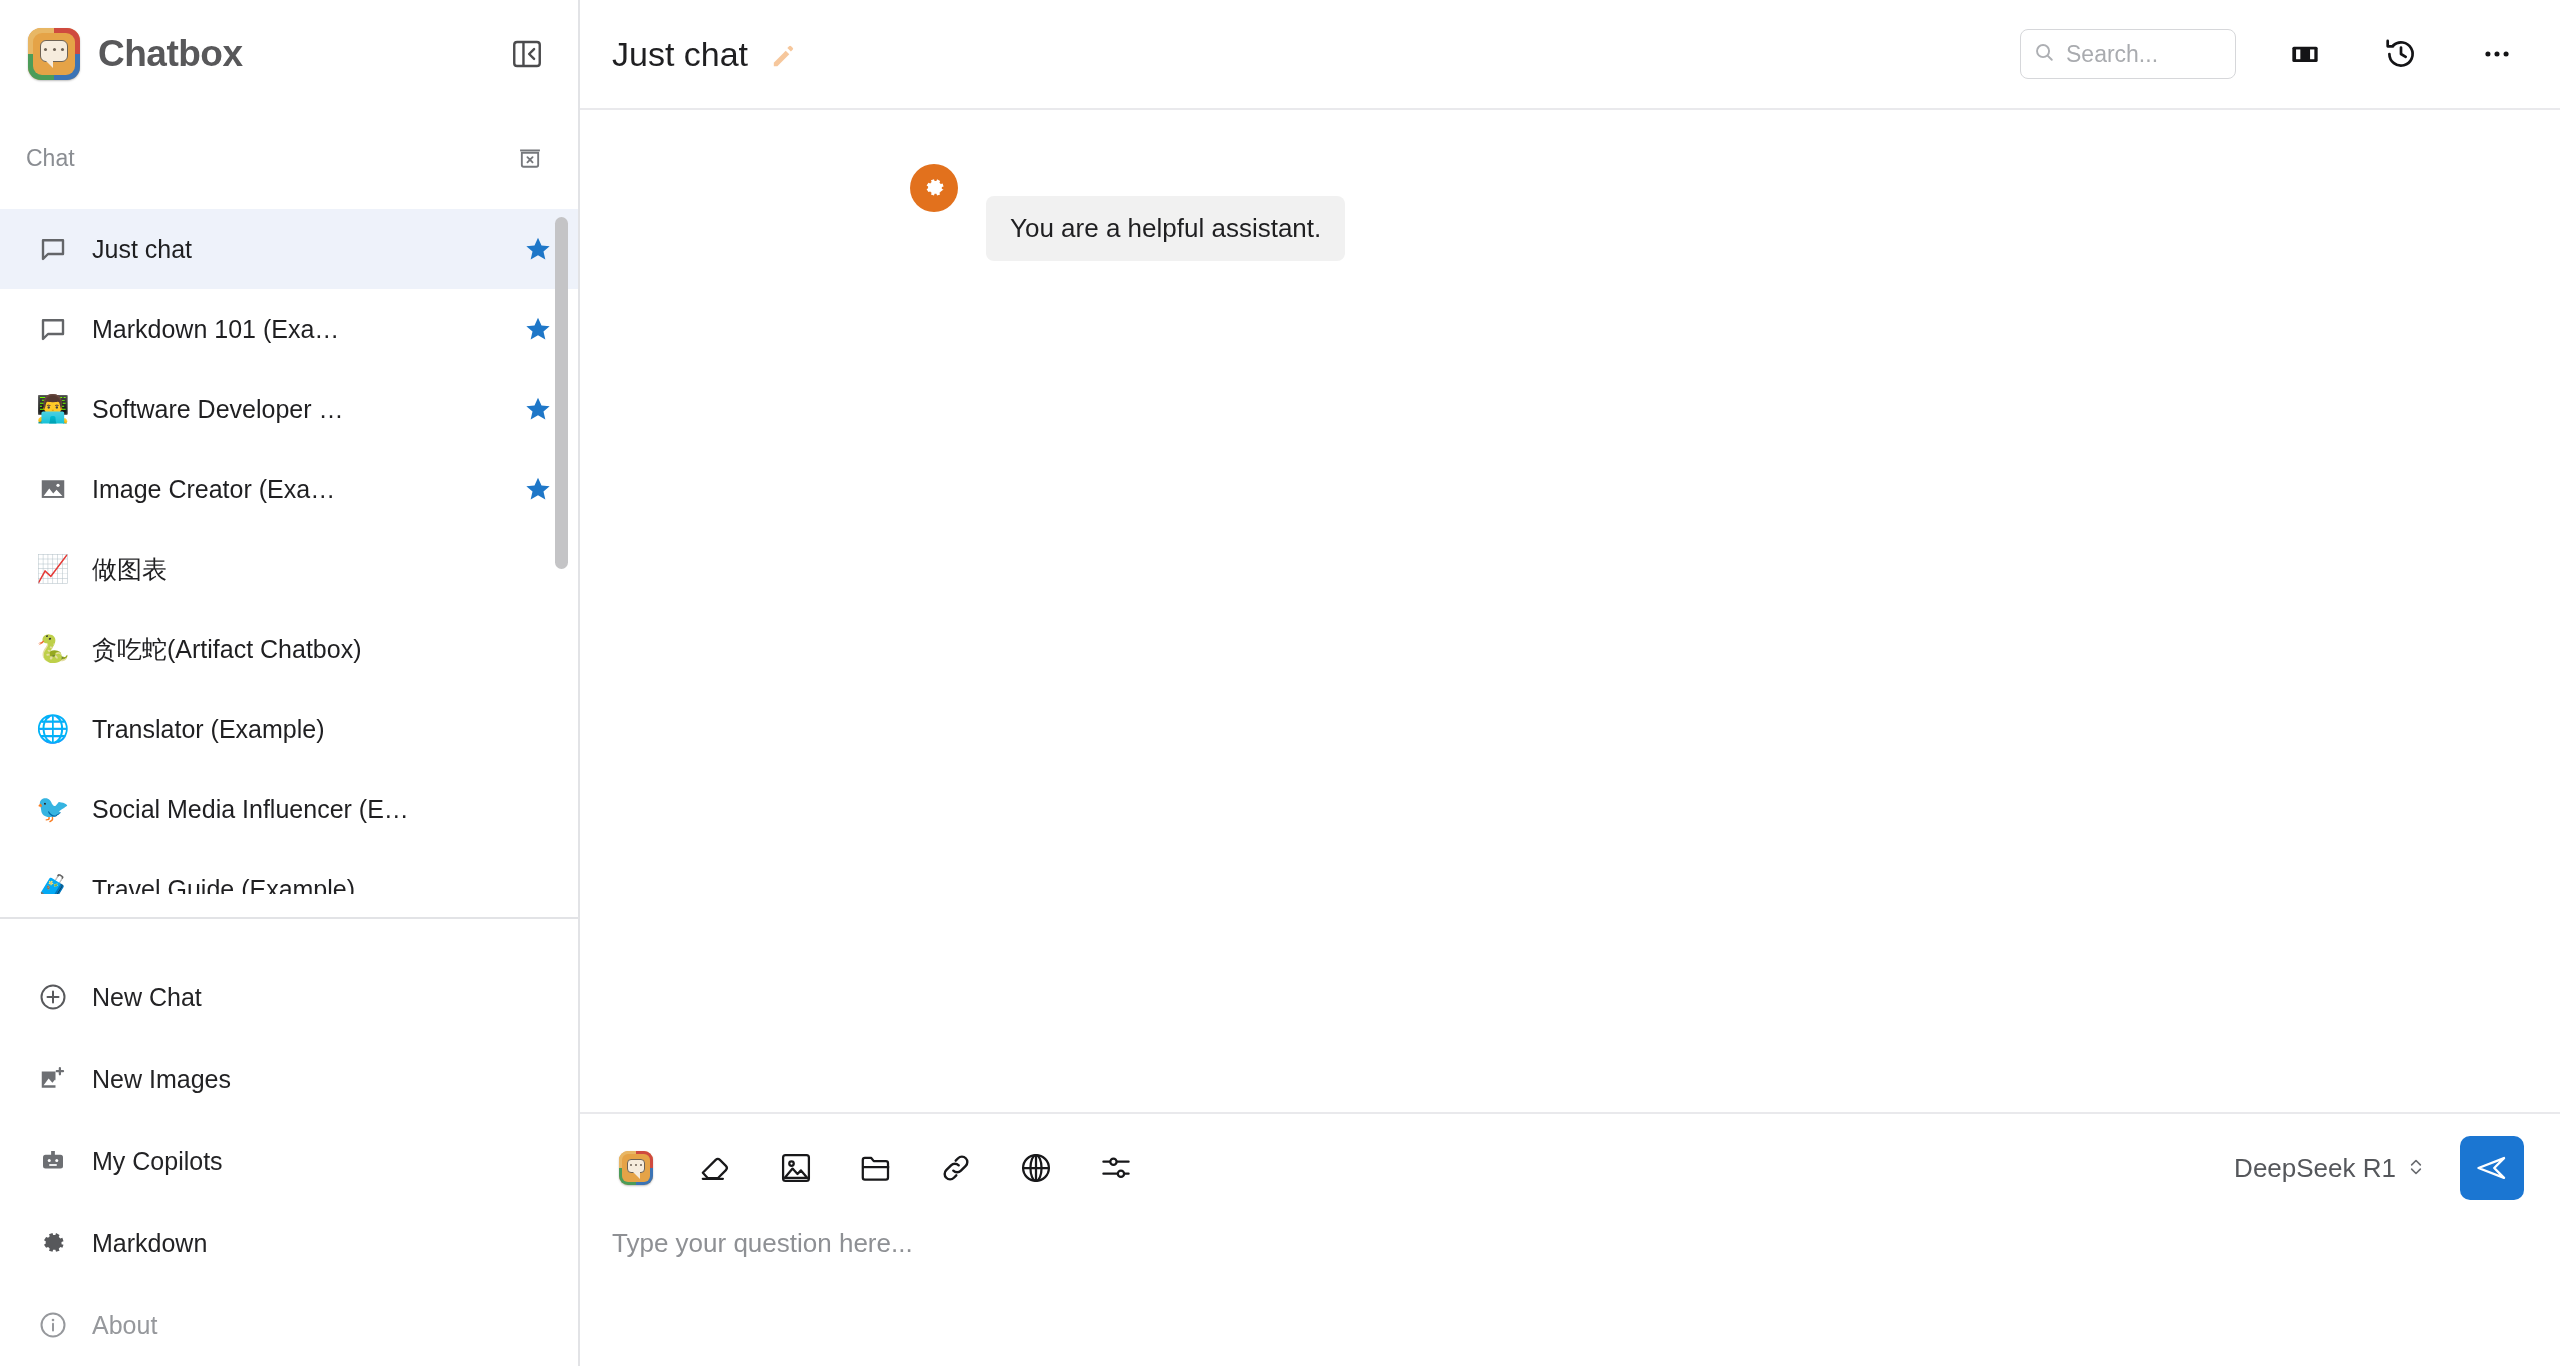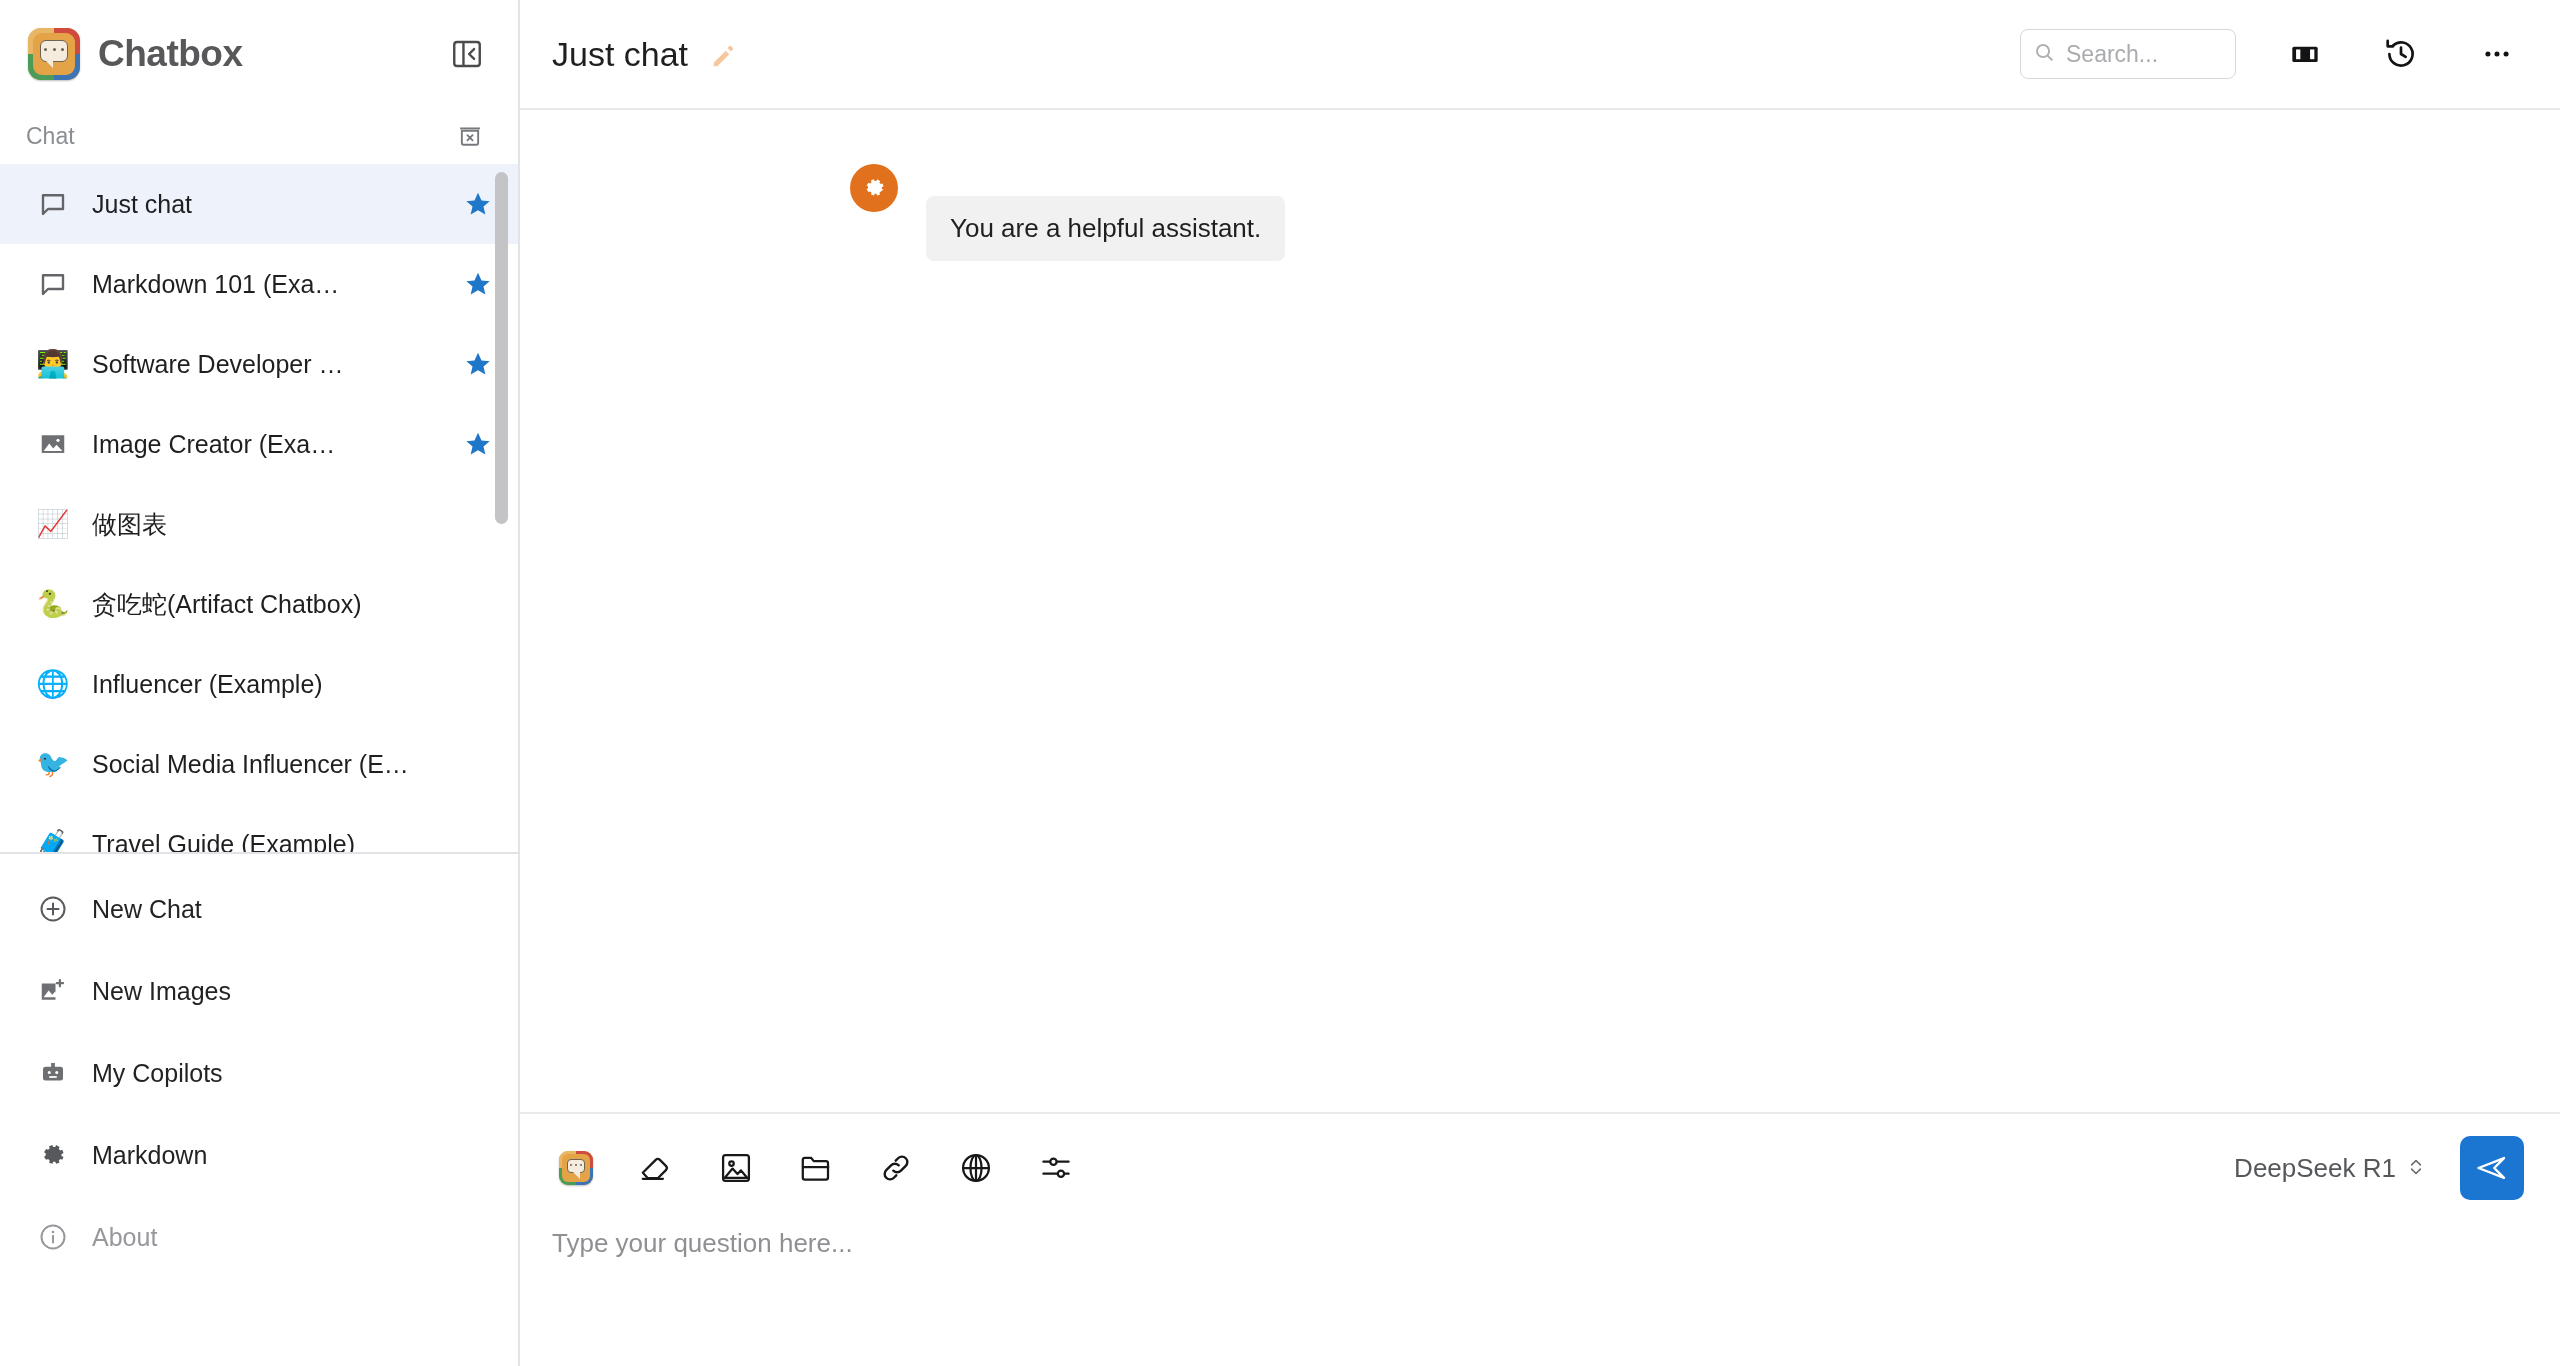--- a/index.html
+++ b/index.html
@@ -6,25 +6,26 @@
   html, body {
     width: 2560px; height: 1366px;
     background: #ffffff;
     font-family: "Liberation Sans", sans-serif;
     overflow: hidden;
   }
   .app { display: flex; width: 2560px; height: 1366px; }
 
   
   .sidebar {
-    width: 520px; height: 1366px;
+    width: 580px; height: 1366px;
     background: #ffffff;
     border-right: 2px solid #e2e3e6;
     display: flex; flex-direction: column;
     position: relative;
+    gap: 23px;
   }
   .sb-header {
     height: 108px; display: flex; align-items: center;
     padding: 0 34px 0 28px; gap: 18px;
   }
   .logo {
     width: 52px; height: 52px; border-radius: 13px;
     position: relative; overflow: hidden;
     background: #e8a44d;
     box-shadow: 0 1px 2px rgba(0,0,0,.25);
@@ -248,21 +249,21 @@
         <span class="chat-name">做图表</span>
       </div>
 
       <div class="chat-row">
         <span class="emoji-ic">🐍</span>
         <span class="chat-name">贪吃蛇(Artifact Chatbox)</span>
       </div>
 
       <div class="chat-row">
         <span class="emoji-ic">🌐</span>
-        <span class="chat-name">Influencer (Example)</span>
+        <span class="chat-name">Translator (Example)</span>
       </div>
 
       <div class="chat-row">
         <span class="emoji-ic">🐦</span>
         <span class="chat-name">Social Media Influencer (E…</span>
       </div>
 
       <div class="chat-row">
         <span class="emoji-ic">🧳</span>
         <span class="chat-name">Travel Guide (Example)</span>

